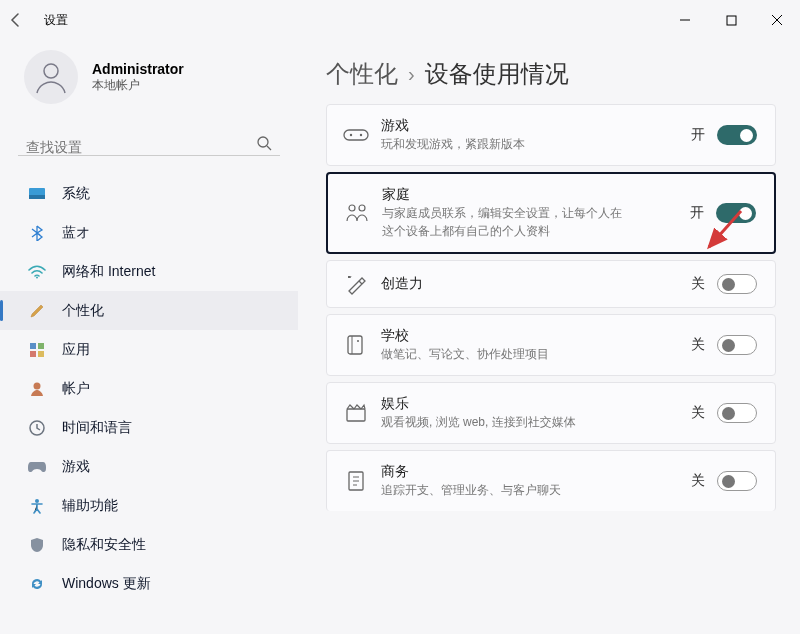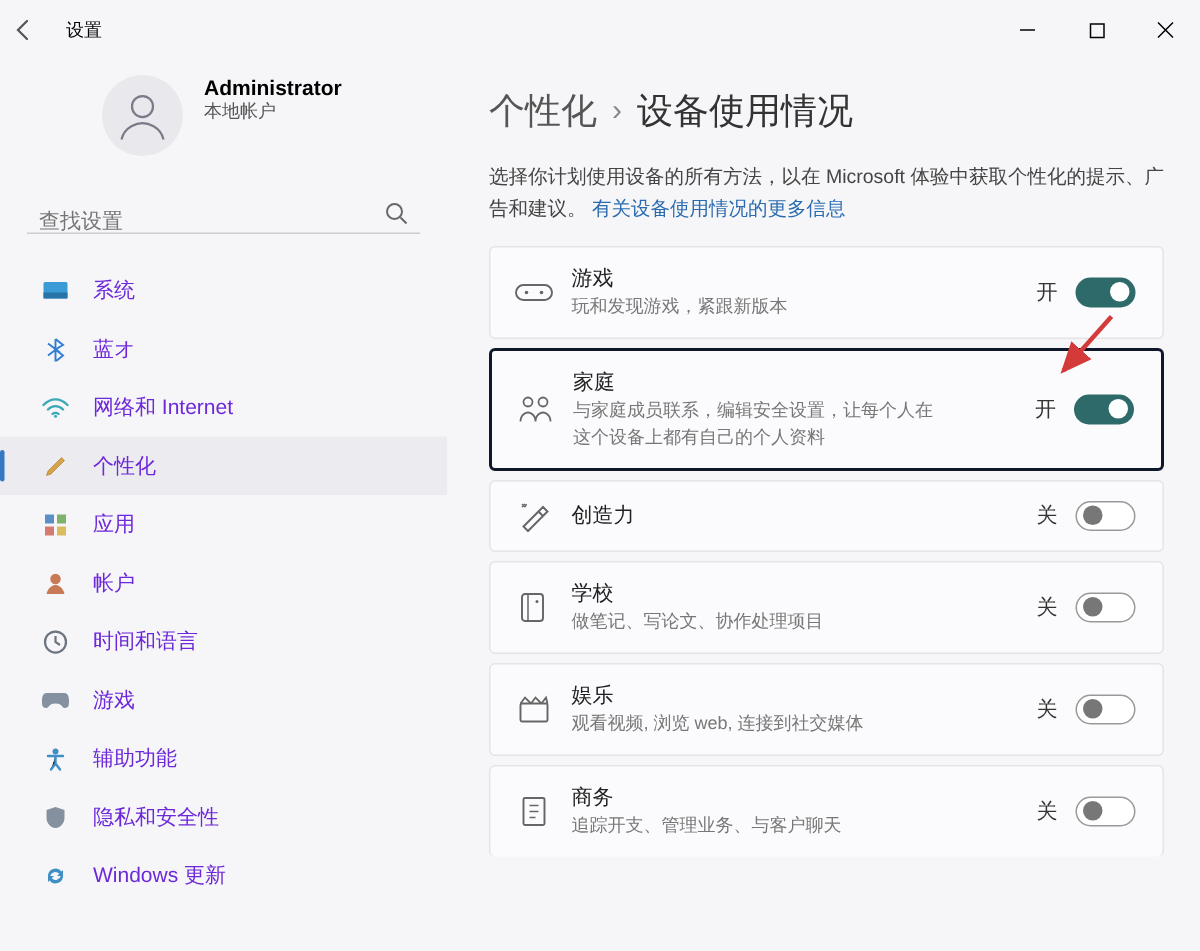--- a/index.html
+++ b/index.html
@@ -8,35 +8,35 @@
     .titlebar { height: 40px; display: flex; align-items: center; padding: 0 0; }
     .titlebar .back-btn { width: 32px; height: 32px; display: flex; align-items: center; justify-content: center; cursor: pointer; }
     .titlebar .title { margin-left: 12px; font-size: 12px; color: #000; }
     .titlebar .win-controls { margin-left: auto; display: flex; }
     .titlebar .win-controls .ctrl { width: 46px; height: 32px; display: flex; align-items: center; justify-content: center; cursor: pointer; }
     
     .main { display: flex; height: calc(100% - 40px); }
     .sidebar-col { width: 298px; padding: 6px 0 0 0; }
     .content-col { flex: 1; padding: 18px 24px 0 28px; overflow: hidden; }
     
-    .user-block { display: flex; padding: 4px 20px 18px 24px; margin-left: 44px; }
+    .user-block { display: flex; align-items: center; padding: 4px 20px 18px 24px; }
     .avatar { width: 54px; height: 54px; border-radius: 50%; background: #e9e9ed; display: flex; align-items: center; justify-content: center; }
     .user-text { margin-left: 14px; }
     .user-text .uname { font-size: 14px; font-weight: 600; }
     .user-text .utype { font-size: 12px; color: #555; }
     
     .search-wrap { padding: 0 18px 6px 18px; }
     .search-field { display: flex; align-items: flex-end; border-bottom: 1px solid #ccc; height: 34px; padding: 0 8px; }
     .search-field input { flex: 1; border: none; background: transparent; font-size: 14px; color: #888; outline: none; }
     .search-field .sicon { color: #666; }
     
     .nav { padding-top: 12px; }
     .nav-row { display: flex; align-items: center; height: 39px; padding: 0 4px 0 26px; cursor: pointer; position: relative; }
     .nav-row .nicon { width: 22px; display: flex; justify-content: center; margin-right: 14px; }
-    .nav-row .nlabel { font-size: 14px; color: #6d28d9; }
+    .nav-row .nlabel { font-size: 14px; color: #0f172a; }
     .nav-row.active { background: #ececf0; }
     .nav-row.active::before { content:""; position: absolute; left: 0; top: 9px; bottom: 9px; width: 3px; background: #3478c4; border-radius: 2px; }
     
     .crumbs { font-size: 24px; color: #333; display: flex; align-items: center; gap: 10px; }
     .crumbs .link { color: #555; cursor: pointer; }
     .crumbs .chev { color: #888; font-size: 20px; }
     
     .desc { margin-top: 18px; font-size: 13px; color: #444; line-height: 1.6; }
     .desc .link-inline { color: #2b6cb0; cursor: pointer; }
     
@@ -216,24 +216,20 @@
       </div>
     </div>
   </div>
 
   <div class="content-col">
     <div class="crumbs">
       <span class="link">个性化</span>
       <span class="chev">›</span>
       <span>设备使用情况</span>
     </div>
-    <div class="desc">
-      <span>选择你计划使用设备的所有方法，以在 Microsoft 体验中获取个性化的提示、广告和建议。</span>
-      <span class="link-inline">有关设备使用情况的更多信息</span>
-    </div>
 
     <div class="cards">
       <div class="card">
         <div class="cicon">
             <svg width="26" height="18" viewBox="0 0 26 18">
               <rect x="1" y="4" width="24" height="10" rx="5" fill="none" stroke="#666" stroke-width="1.3"></rect>
               <circle cx="8" cy="9" r="1.2" fill="#666"></circle>
               <circle cx="18" cy="9" r="1.2" fill="#666"></circle>
             </svg>
           </div>

